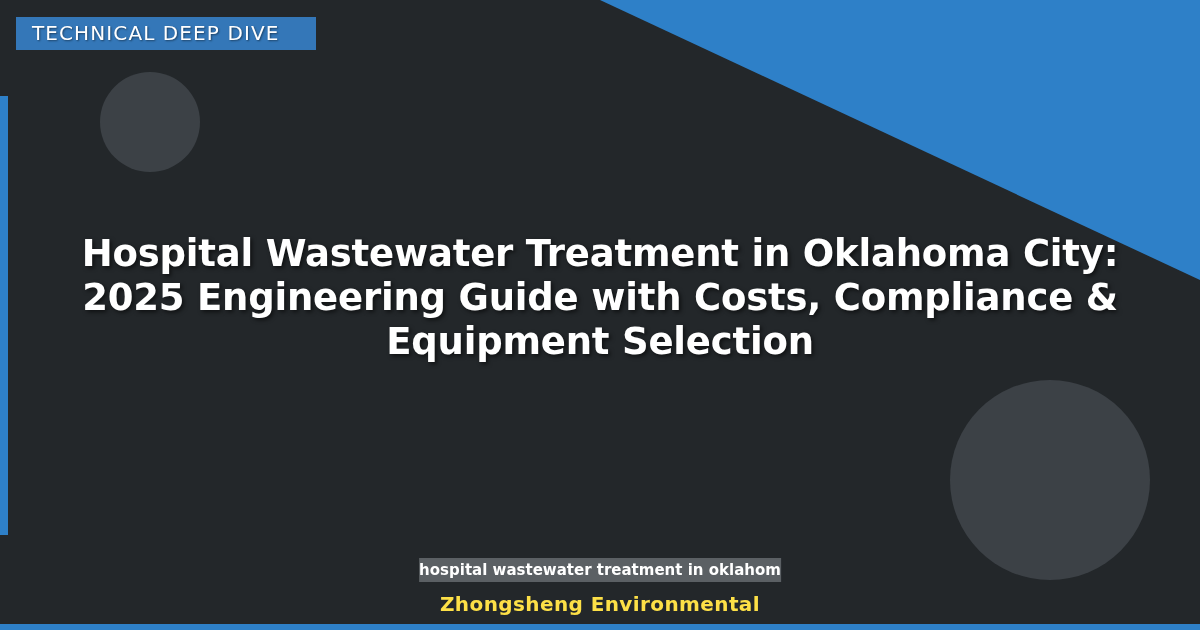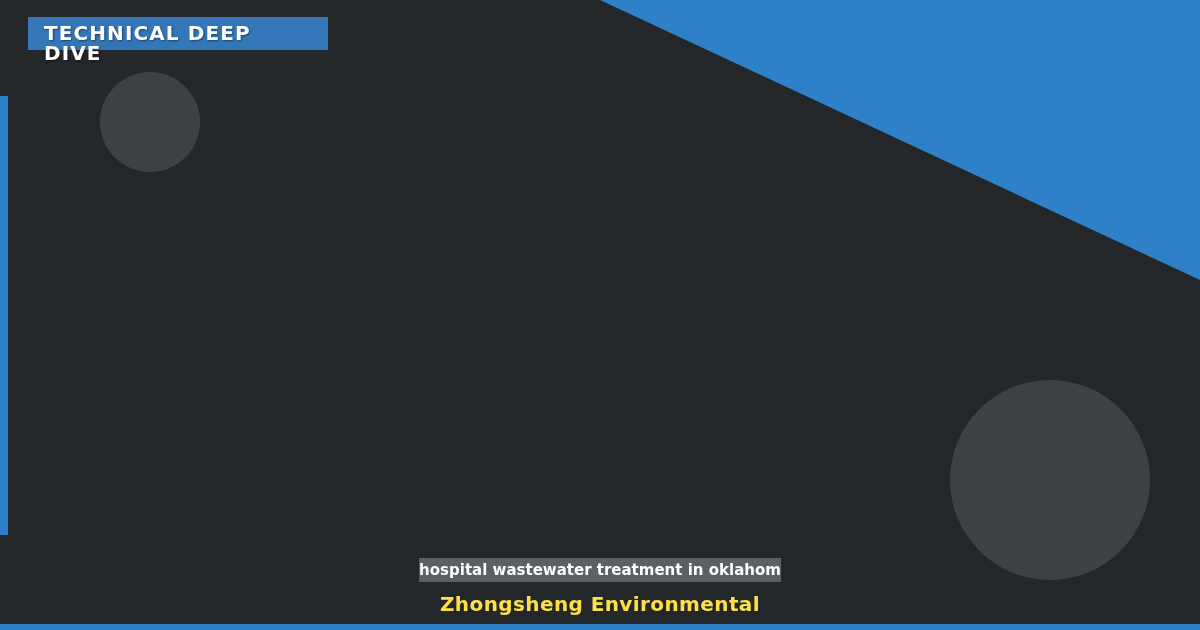--- a/index.html
+++ b/index.html
@@ -61,27 +61,27 @@
   .blob-large {
     left: 950px;
     top: 380px;
     width: 200px;
     height: 200px;
   }
 
   
   .badge {
     position: absolute;
-    left: 28px;
+    left: 16px;
     top: 17px;
     padding: 6px 16px 8px 16px;
     background: #3477b8;
     color: #ffffff;
     font-size: 20px;
-    font-weight: bold;
+    font-weight: normal;
     letter-spacing: 1.1px;
     line-height: 20px;
     text-shadow: 1px 1px 2px rgba(0,0,0,0.45);
     box-sizing: border-box;
     height: 33px;
     width: 300px;
   }
 
   
   .title-wrap {
@@ -143,18 +143,21 @@
 
   <div class="diag-accent"></div>
   <div class="left-rail"></div>
   <div class="bottom-rail"></div>
 
   <div class="blob blob-small"></div>
   <div class="blob blob-large"></div>
 
   <div class="badge">TECHNICAL DEEP DIVE</div>
 
+  <div class="title-wrap">
+    <h1 class="title">Hospital Wastewater Treatment in Oklahoma City: 2025 Engineering Guide with Costs, Compliance &amp; Equipment Selection</h1>
+  </div>
 
   <div class="keyword-pill">hospital wastewater treatment in oklahom</div>
 
   <div class="brand">Zhongsheng Environmental</div>
 
 </div>
 
 </body></html>

